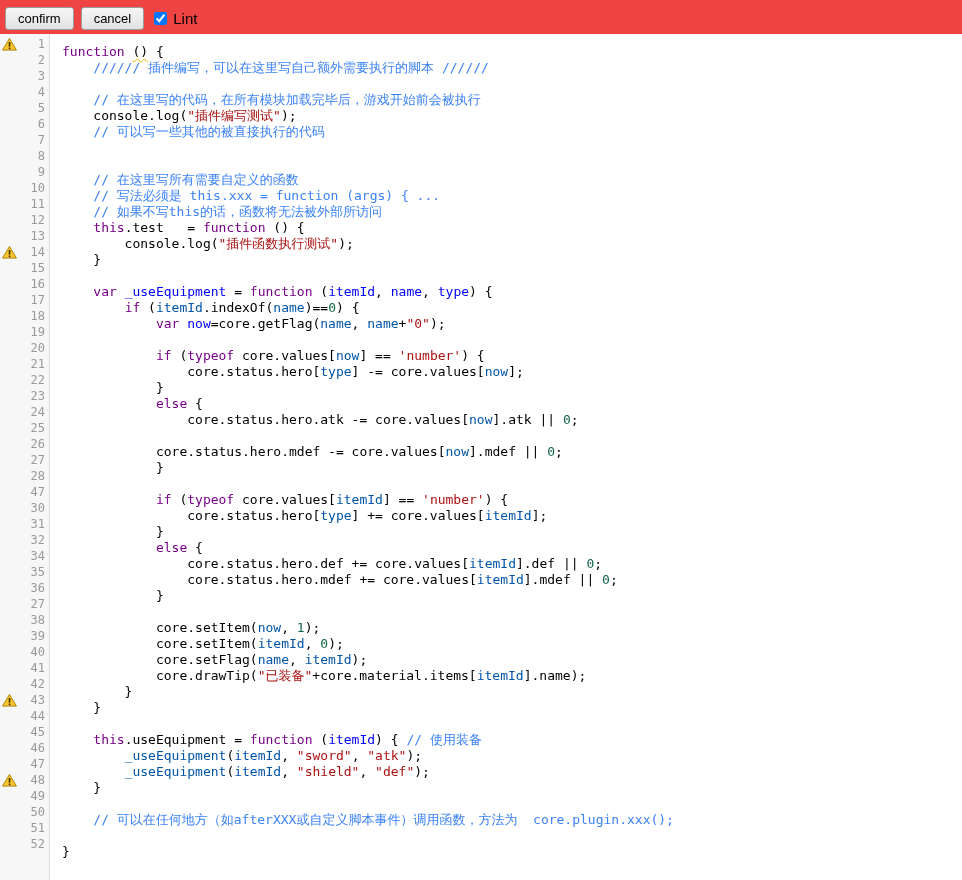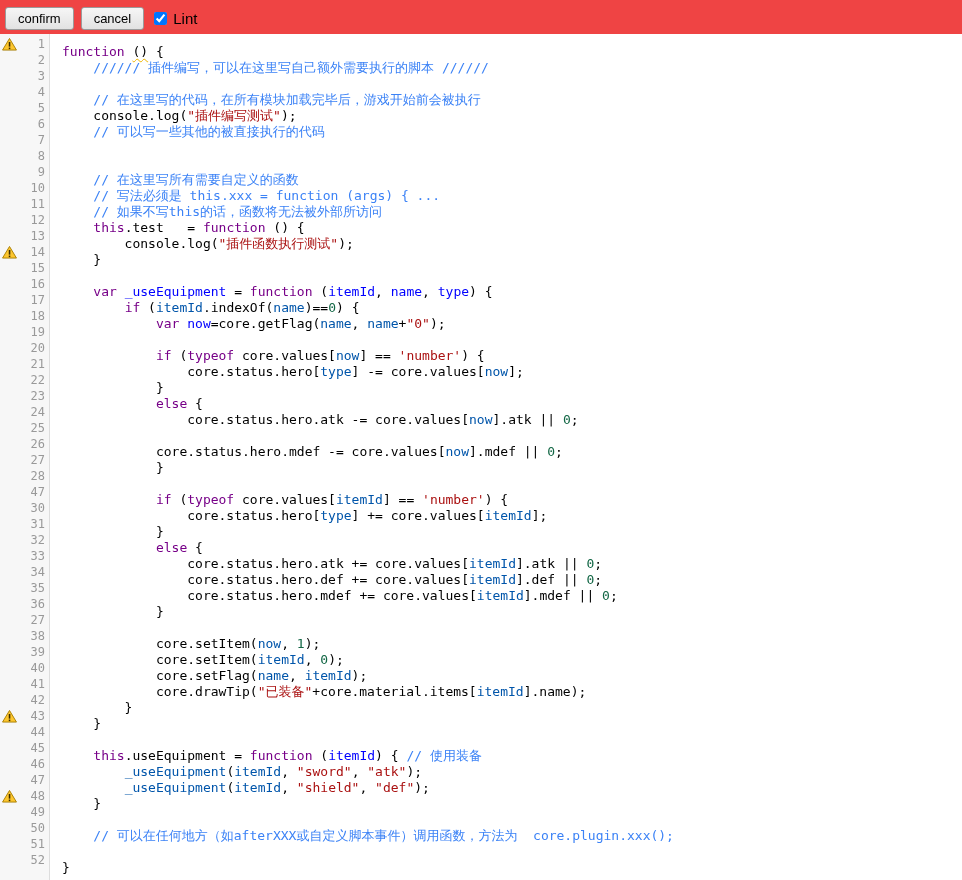--- a/index.html
+++ b/index.html
@@ -277,27 +277,20 @@
       <div class="cm-line">
         <div class="gutter-cell">
           <span class="marker"></span>
           <span class="lnum">32</span>
         </div>
         <pre class="code"><span class="tk-p">            </span><span class="tk-k">else</span><span class="tk-p"> {</span></pre>
       </div>
       <div class="cm-line">
         <div class="gutter-cell">
           <span class="marker"></span>
-          <span class="lnum">33</span>
-        </div>
-        <pre class="code"><span class="tk-p">                core.status.hero.atk += core.values[</span><span class="tk-v">itemId</span><span class="tk-p">].atk || </span><span class="tk-n">0</span><span class="tk-p">;</span></pre>
-      </div>
-      <div class="cm-line">
-        <div class="gutter-cell">
-          <span class="marker"></span>
           <span class="lnum">34</span>
         </div>
         <pre class="code"><span class="tk-p">                core.status.hero.def += core.values[</span><span class="tk-v">itemId</span><span class="tk-p">].def || </span><span class="tk-n">0</span><span class="tk-p">;</span></pre>
       </div>
       <div class="cm-line">
         <div class="gutter-cell">
           <span class="marker"></span>
           <span class="lnum">35</span>
         </div>
         <pre class="code"><span class="tk-p">                core.status.hero.mdef += core.values[</span><span class="tk-v">itemId</span><span class="tk-p">].mdef || </span><span class="tk-n">0</span><span class="tk-p">;</span></pre>

